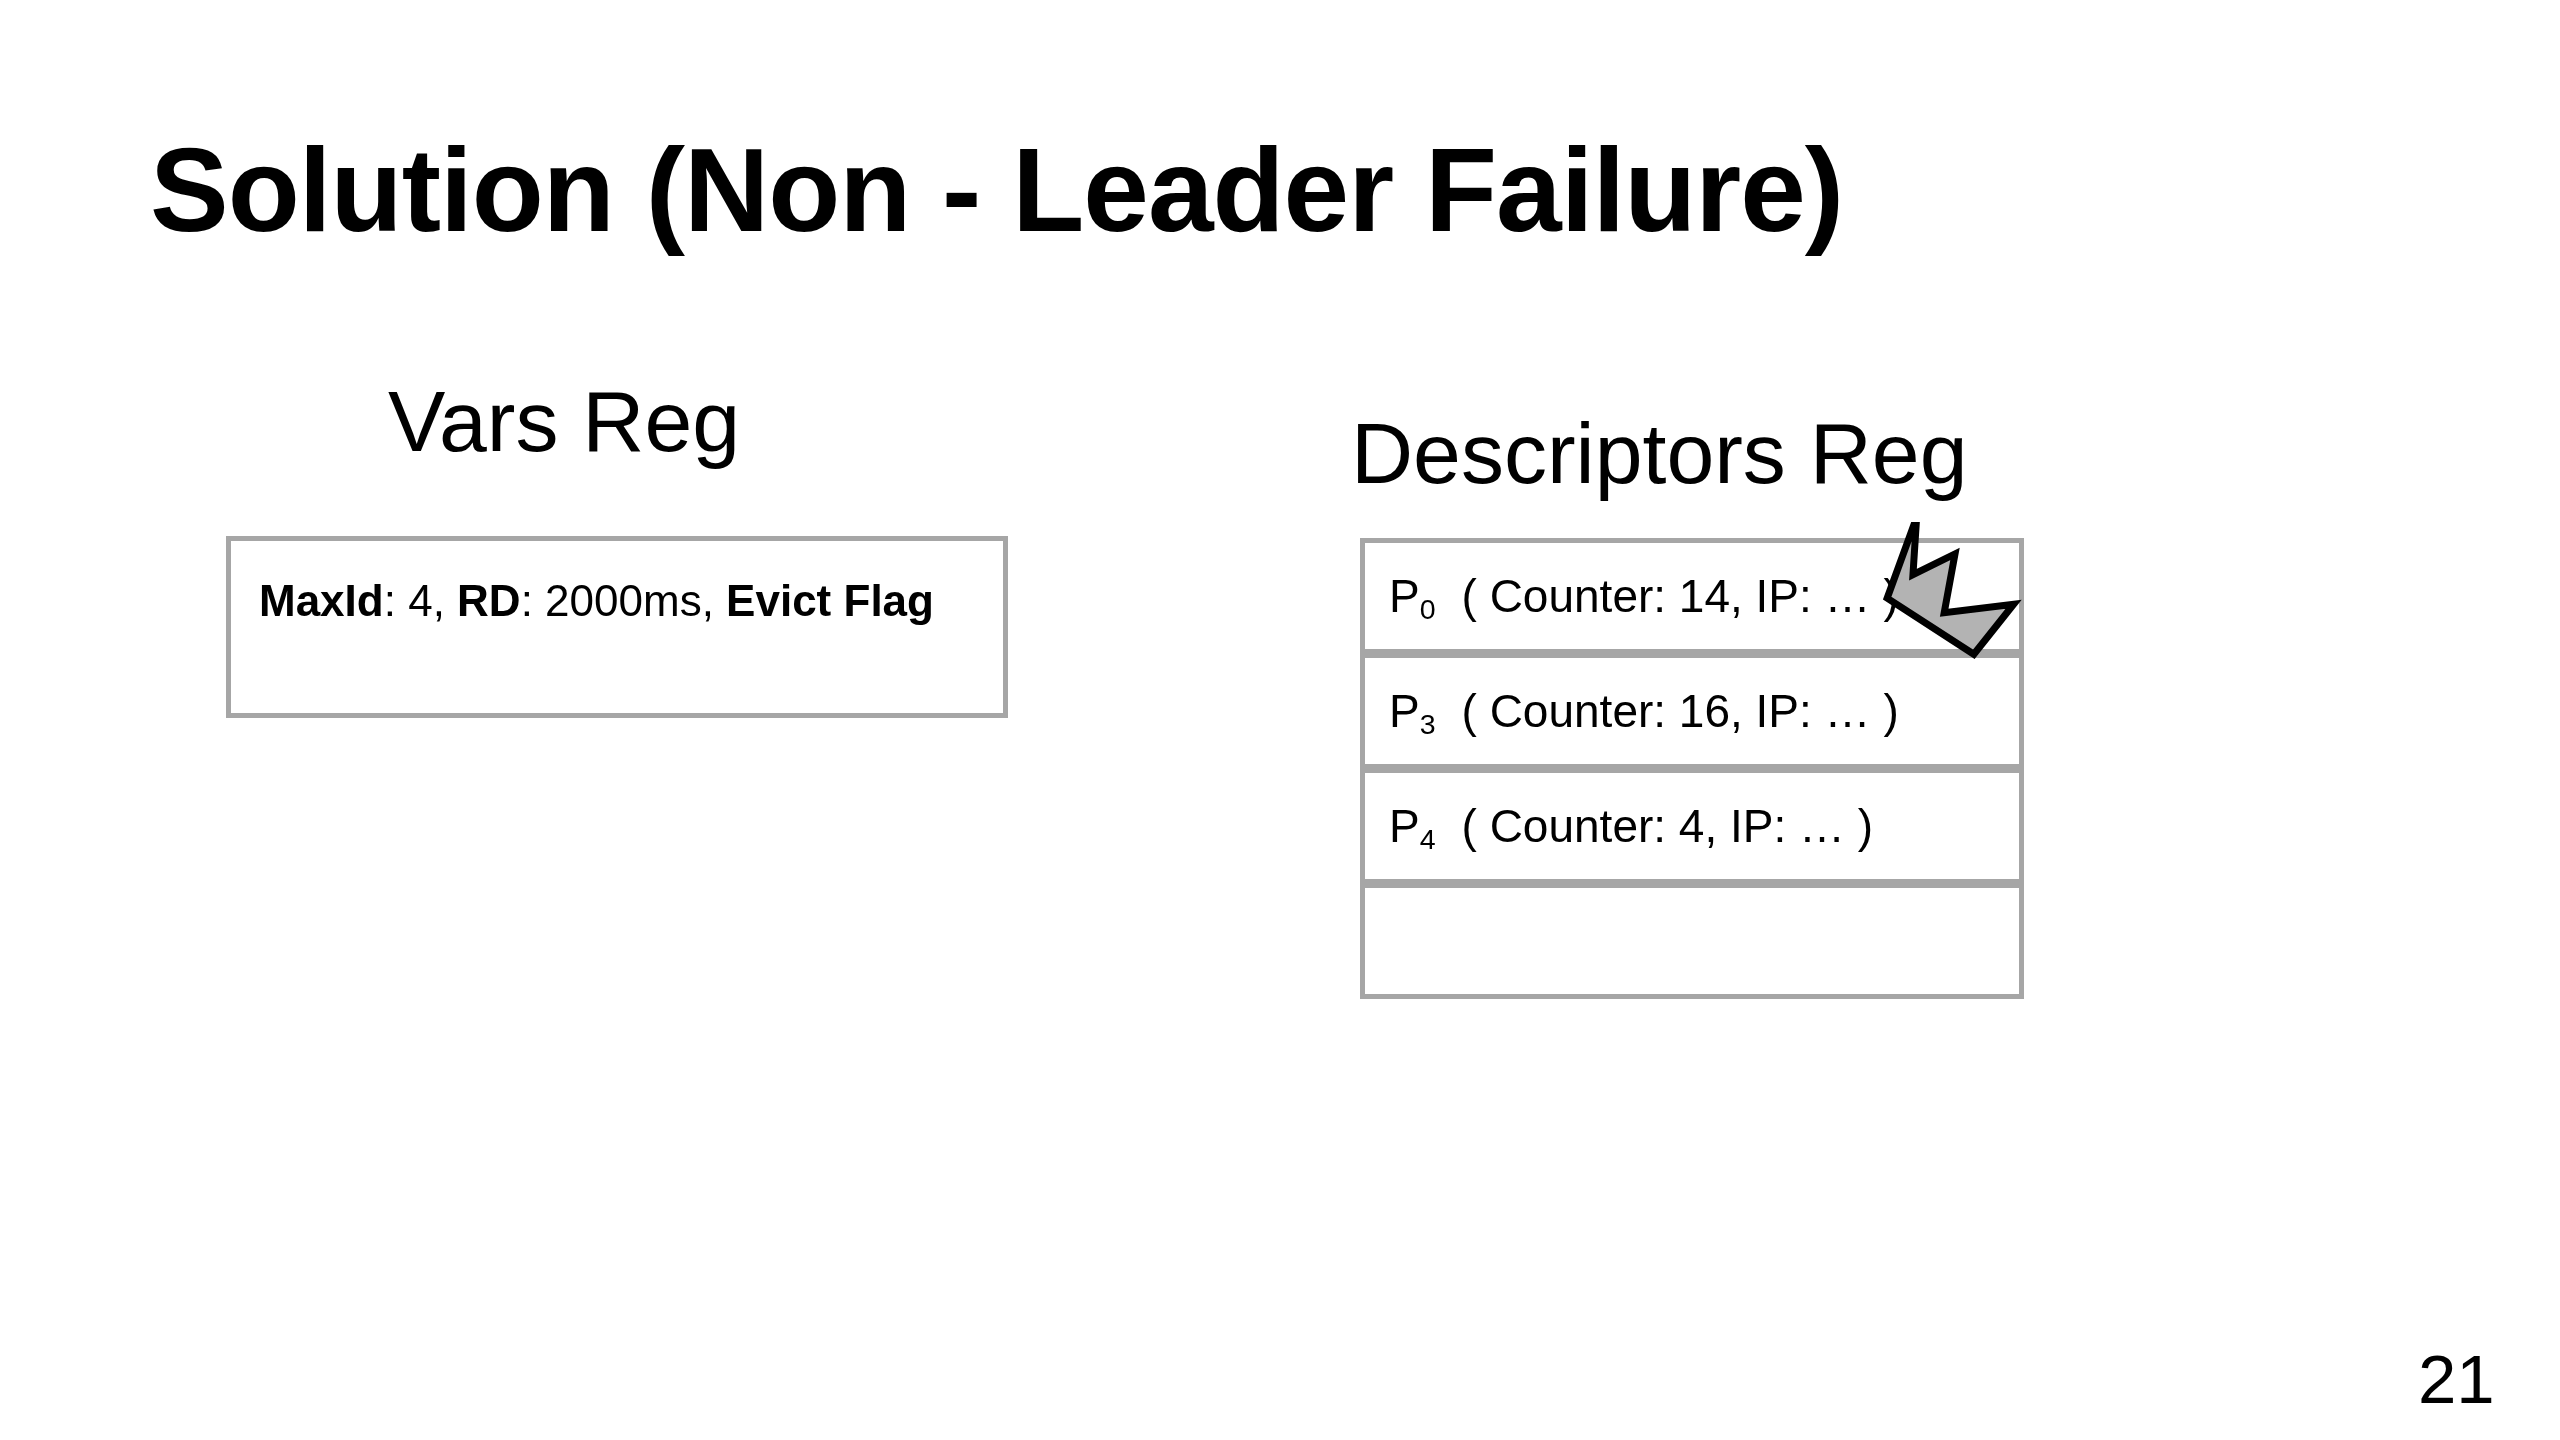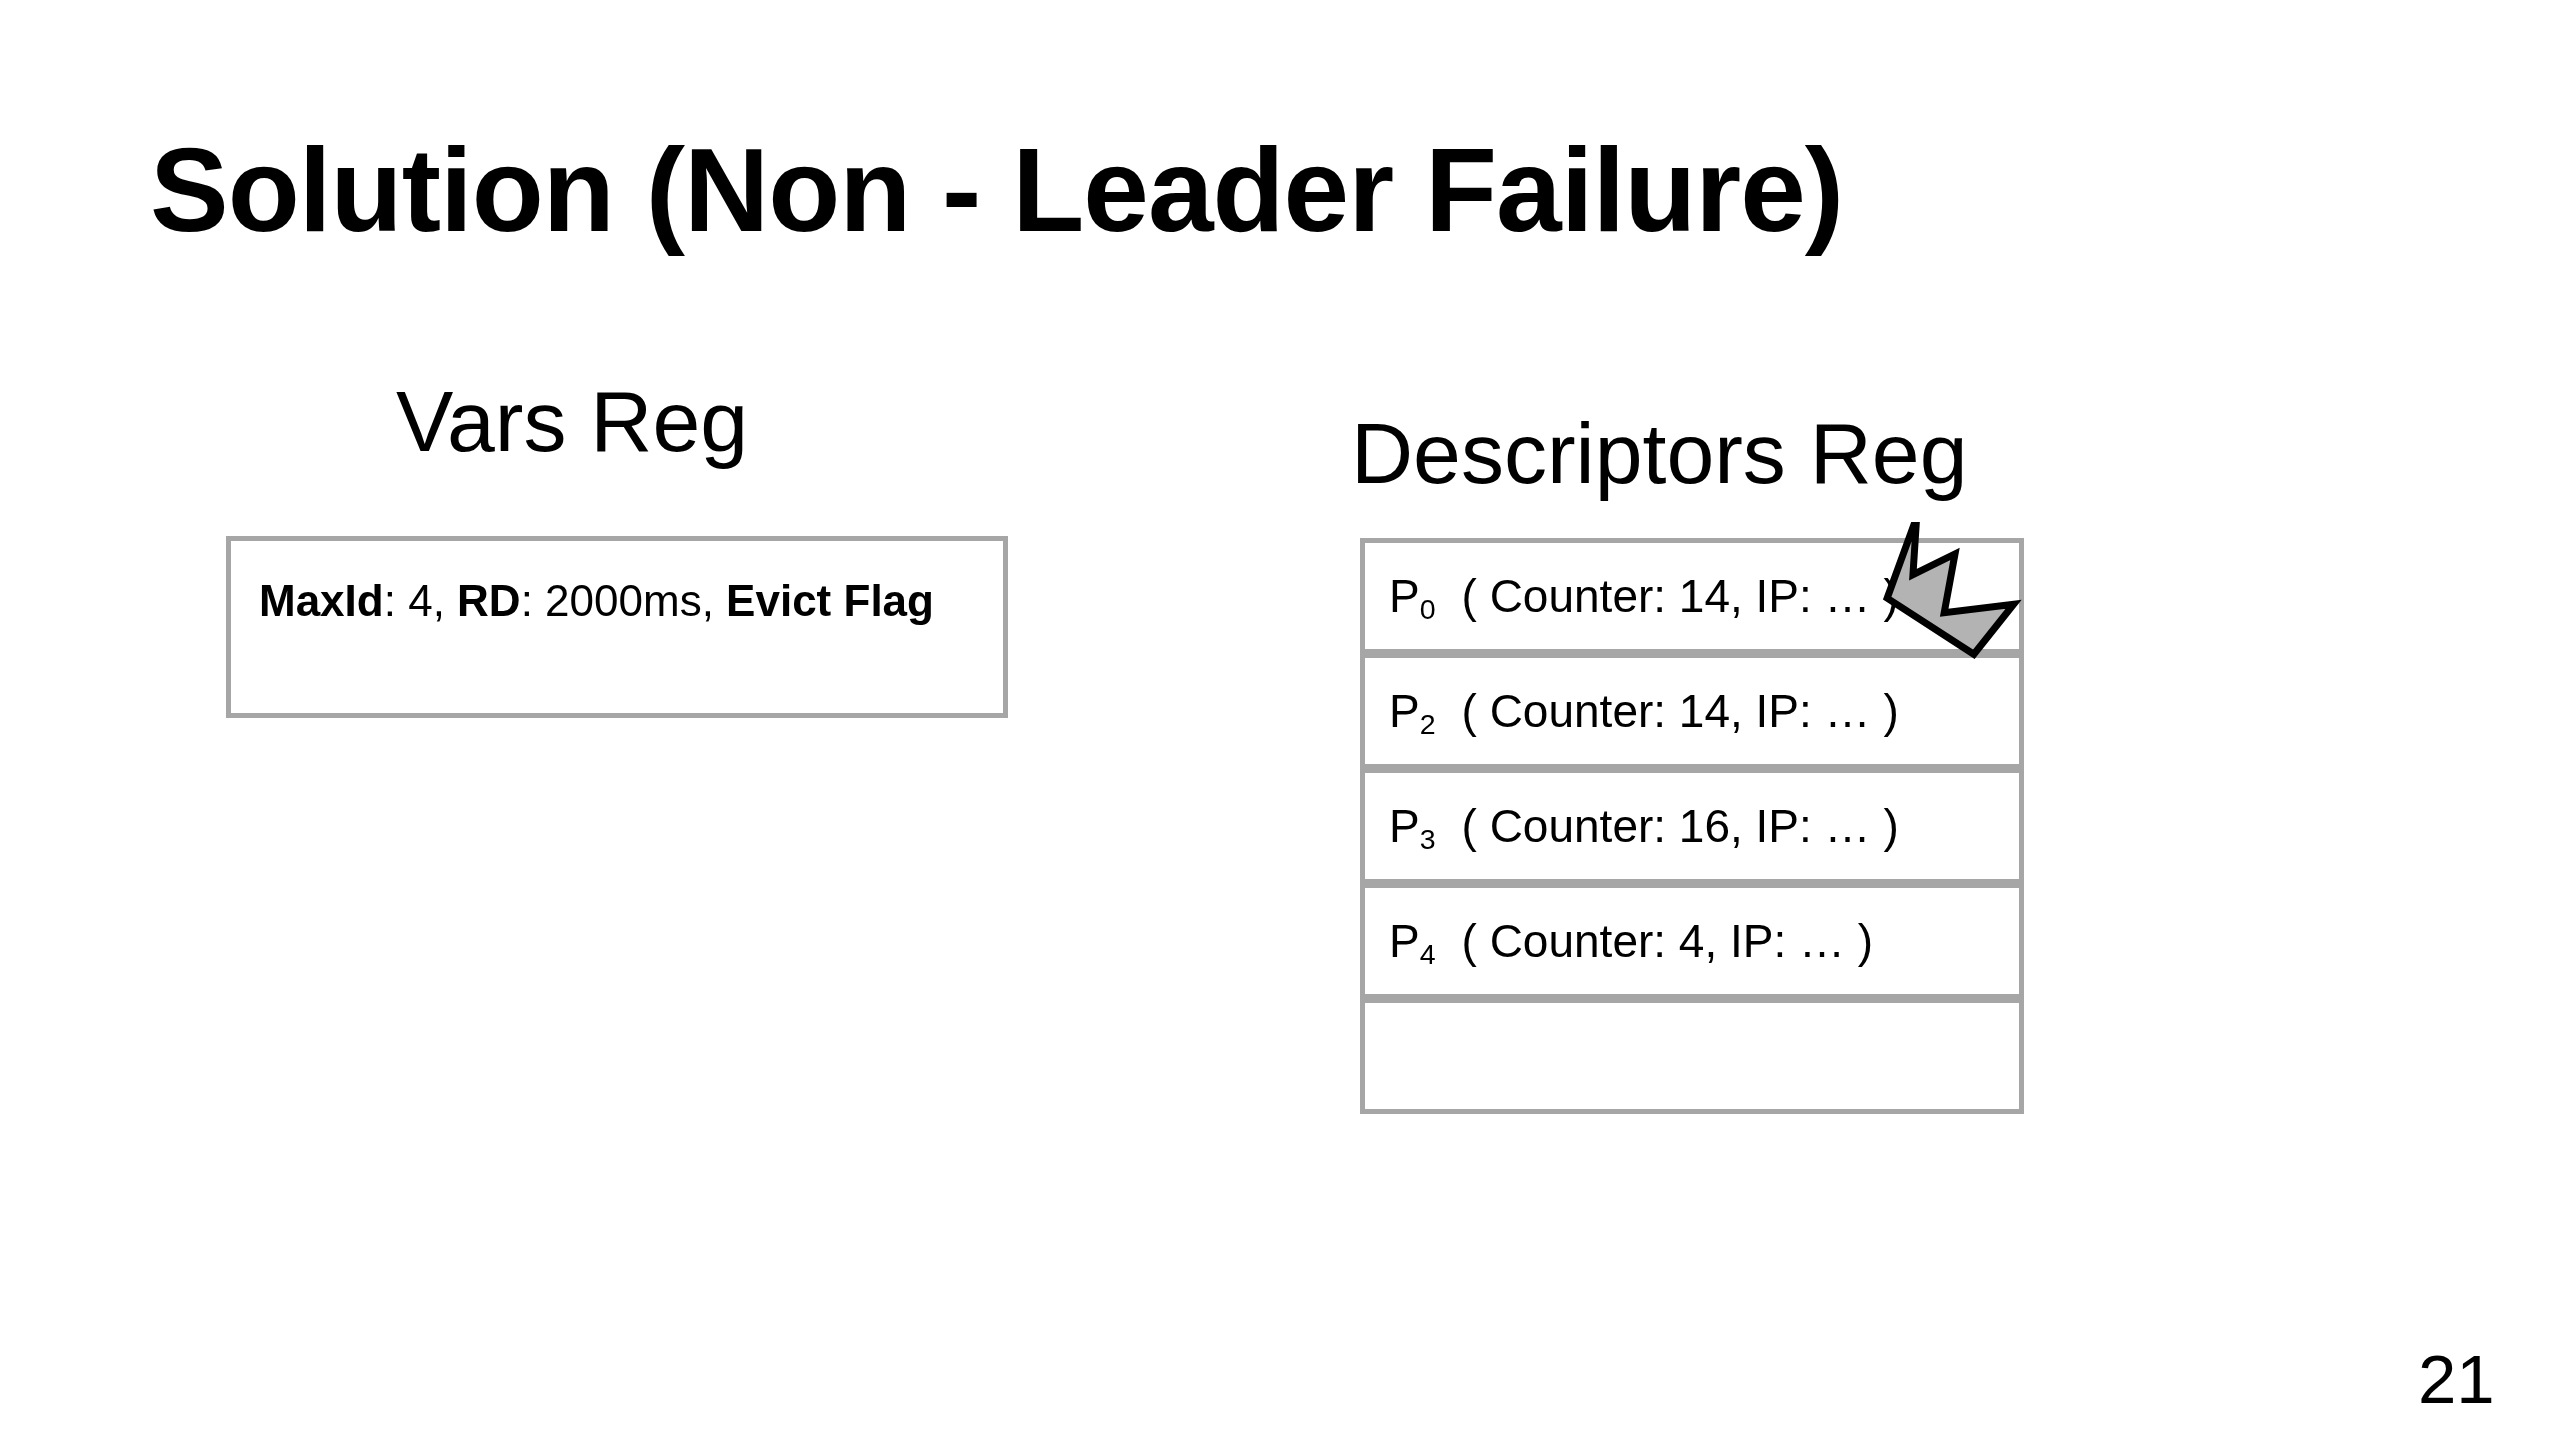--- a/index.html
+++ b/index.html
@@ -37,21 +37,21 @@
   
   .col-heading {
     position: absolute;
     font-size: 86px;
     font-weight: normal;
     line-height: 1.05;
     color: #000000;
     white-space: nowrap;
   }
   #vars-heading {
-    left: 396px;
+    left: 388px;
     top: 376px;
   }
   #desc-heading {
     left: 1351px;
     top: 376px;
     margin-top: 32px;
   }
 
   
   #vars-box {
@@ -160,25 +160,20 @@
   </div>
 
   <div id="desc-table">
 
     <div class="desc-row">
       <div class="desc-row-text">
         <span class="pid"><span>P</span><sub>0</sub></span><span class="pid-gap"></span><span>( Counter: 14, IP: … )</span>
       </div>
     </div>
 
-    <div class="desc-row">
-      <div class="desc-row-text">
-        <span class="pid"><span>P</span><sub>2</sub></span><span class="pid-gap"></span><span>( Counter: 14, IP: … )</span>
-      </div>
-    </div>
 
     <div class="desc-row">
       <div class="desc-row-text">
         <span class="pid"><span>P</span><sub>3</sub></span><span class="pid-gap"></span><span>( Counter: 16, IP: … )</span>
       </div>
     </div>
 
     <div class="desc-row">
       <div class="desc-row-text">
         <span class="pid"><span>P</span><sub>4</sub></span><span class="pid-gap"></span><span>( Counter: 4, IP: … )</span>

